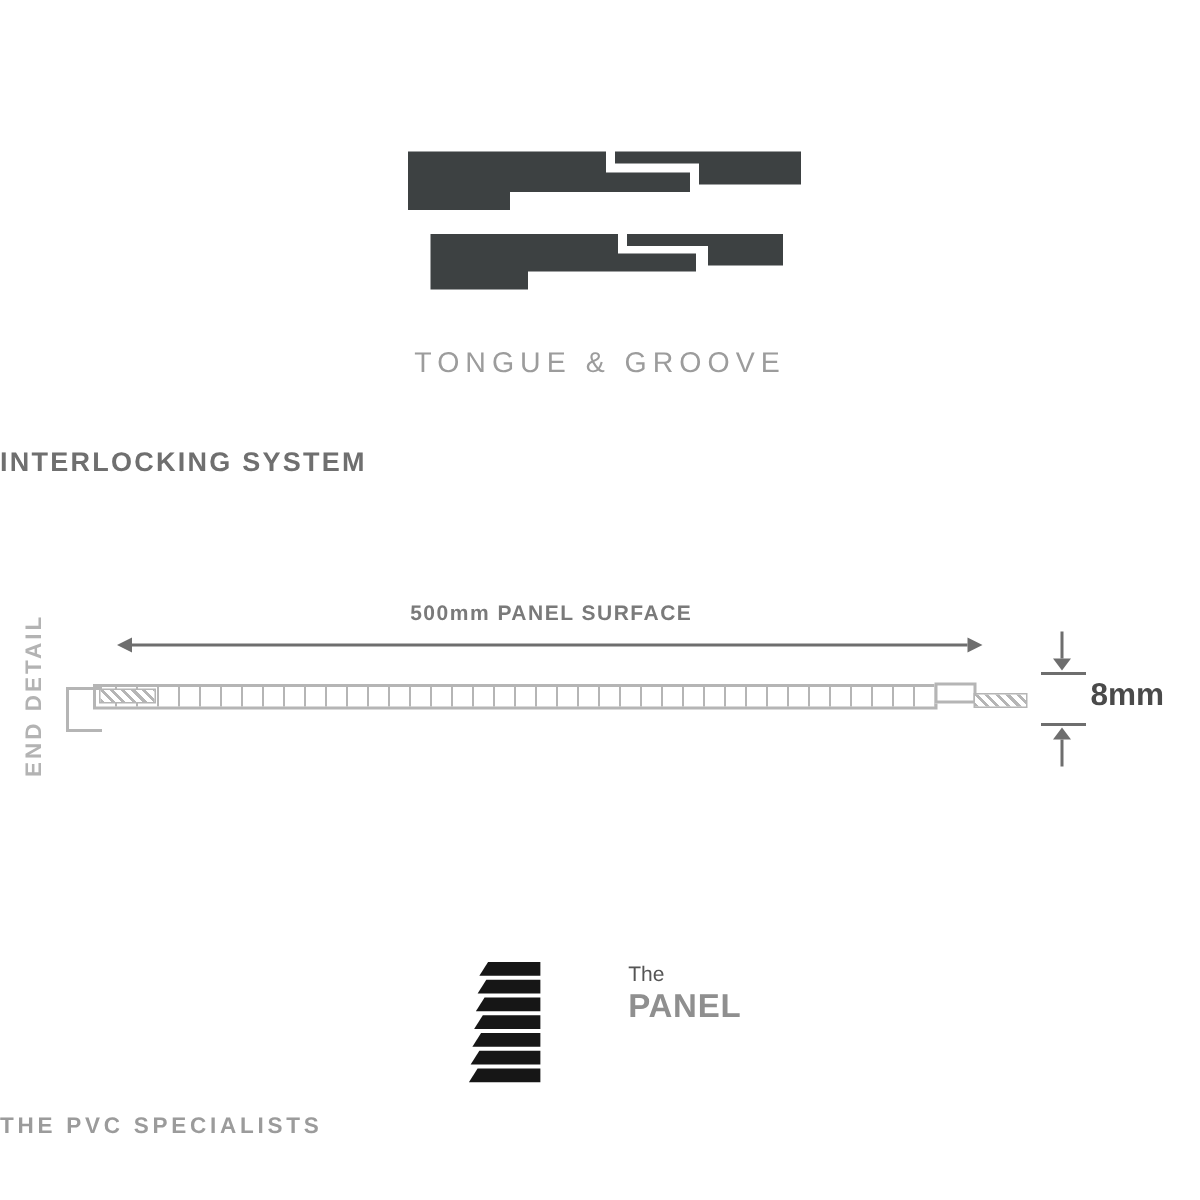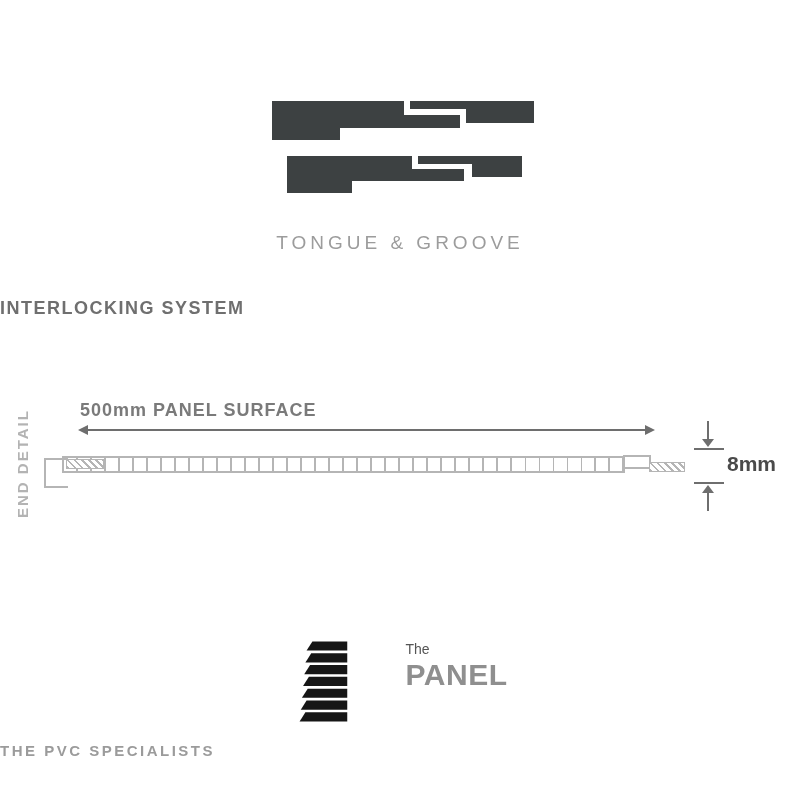--- a/index.html
+++ b/index.html
@@ -25,22 +25,22 @@
   .interlock{position:absolute;left:252px;top:96px;width:300px;height:105px;}
   .interlock path{fill:var(--shape_dark,#3d4142);}
 
   
   .title{position:absolute;left:0;right:0;top:232px;text-align:center;
          font-size:19px;font-weight:normal;letter-spacing:4px;color:var(--title_gray);}
   .subtitle{position:absolute;left:0;right:0;top:270px;text-align:left;
          font-size:18px;font-weight:bold;letter-spacing:1.5px;color:var(--subtitle_gray);margin-top:28px;}
 
   
-  .surface-label{position:absolute;left:80px;width:575px;top:400px;
-         font-size:18px;font-weight:bold;letter-spacing:1px;color:var(--label_gray);}
+  .surface-label{position:absolute;left:80px;width:575px;top:400px;text-align:center;
+         font-size:14px;font-weight:bold;letter-spacing:1px;color:var(--label_gray);}
   .dim-h{position:absolute;left:78px;top:424px;width:577px;height:12px;display:flex;align-items:center;}
   .dim-h .ah{width:0;height:0;border-top:5px solid transparent;border-bottom:5px solid transparent;}
   .dim-h .ah.l{border-right:10px solid var(--dim_line);}
   .dim-h .ah.r{border-left:10px solid var(--dim_line);}
   .dim-h .dim-line{flex:1;height:2px;background:var(--dim_line);}
 
   
   .end-detail{position:absolute;left:14px;top:518px;width:132px;
          transform:rotate(-90deg);transform-origin:0 0;
          font-size:15px;font-weight:bold;letter-spacing:2px;color:var(--end_detail_gray);}
@@ -74,21 +74,21 @@
   .thickness{position:absolute;left:727px;top:452px;font-size:21px;font-weight:bold;
          color:var(--thickness_text);text-align:right;}
 
   
   .logo{position:absolute;left:0;right:0;top:641px;display:flex;justify-content:center;
         align-items:flex-start;gap:13px;}
   .logo-mark{width:62px;height:86px;}
   .logo-mark path{fill:var(--logo_black);}
   .logo-text{display:flex;flex-direction:column;margin-left:38px;}
   .logo-the{font-size:14px;color:var(--logo_the_gray);margin-bottom:2px;}
-  .logo-panel,.logo-company{font-size:30px;font-weight:bold;line-height:1.05;
+  .logo-panel,.logo-company{font-size:22px;font-weight:bold;line-height:1.05;
         letter-spacing:0.5px;color:var(--logo_text_gray);}
   .tagline{position:absolute;left:0;right:0;top:742px;text-align:left;
         font-size:15px;font-weight:bold;letter-spacing:2.5px;color:var(--tagline_gray);}
 </style>
 </head>
 <body>
 
 <div class="canvas">
 
   <svg class="interlock" viewBox="0 0 300 105" aria-hidden="true">

